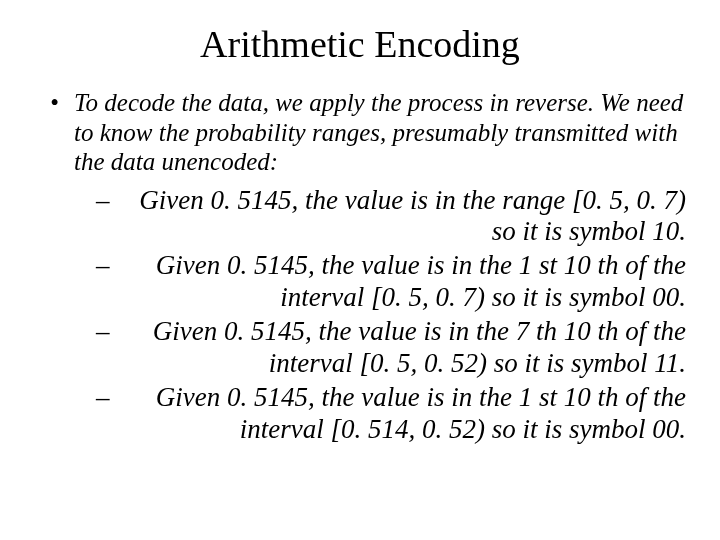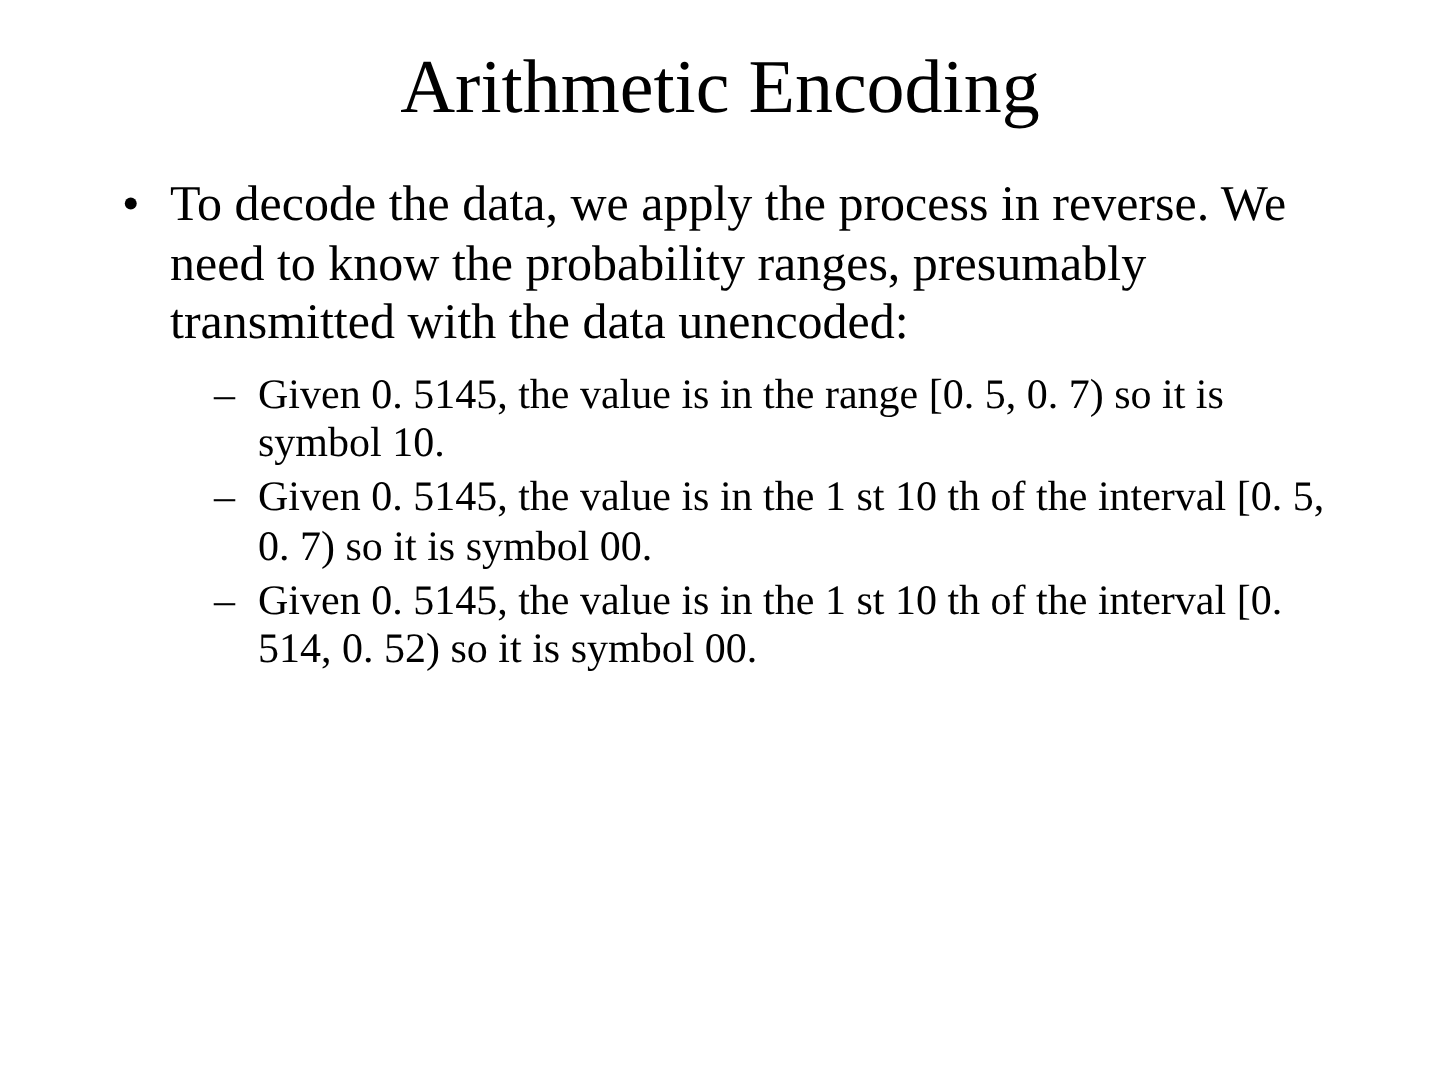--- a/index.html
+++ b/index.html
@@ -17,23 +17,24 @@
     height: 508px;
     padding: 18px 30px 20px 30px;
   }
   .title {
     text-align: center;
     font-size: 38px;
     margin: 4px 0 22px 0;
     font-weight: 400;
   }
   ul.level1 {
-    margin: 15px;
+    margin: 4px;
     padding-left: 22px;
     list-style: none;
+    font-style: italic;
   }
   ul.level1 > li {
     position: relative;
     font-size: 25px;
     line-height: 1.18;
     padding-left: 18px;
   }
   ul.level1 > li::before {
     content: "•";
     position: absolute;
@@ -41,42 +42,44 @@
     top: 0;
     font-size: 25px;
   }
   ul.level2 {
     margin: 8px 0 0 0;
     padding-left: 28px;
     list-style: none;
   }
   ul.level2 > li {
     position: relative;
-    font-size: 21px;
+    font-size: 27px;
     line-height: 1.18;
     padding-left: 16px;
     margin-bottom: 2px;
+    text-align: right;
   }
   ul.level2 > li::before {
     content: "–";
     position: absolute;
     left: -6px;
     top: 0;
   }
 </style>
 </head>
 <body>
 
 <div class="slide">
   <h1 class="title">Arithmetic Encoding</h1>
 
   <ul class="level1">
     <li>
       <span>To decode the data, we apply the process in reverse.  We need to know the probability ranges, presumably transmitted with the data unencoded:</span>
       <ul class="level2">
         <li>Given 0. 5145, the value is in the range [0. 5, 0. 7) so it is symbol 10.</li>
         <li>Given 0. 5145, the value is in the 1 st 10 th of the interval [0. 5, 0. 7) so it is symbol 00.</li>
+        <li>Given 0. 5145, the value is in the 7 th 10 th of the interval [0. 5, 0. 52) so it is symbol 11.</li>
         <li>Given 0. 5145, the value is in the 1 st 10 th of the interval [0. 514, 0. 52) so it is symbol 00.</li>
         <div style="height:22px"></div>
       </ul>
     </li>
   </ul>
 </div>
 
 </body></html>

